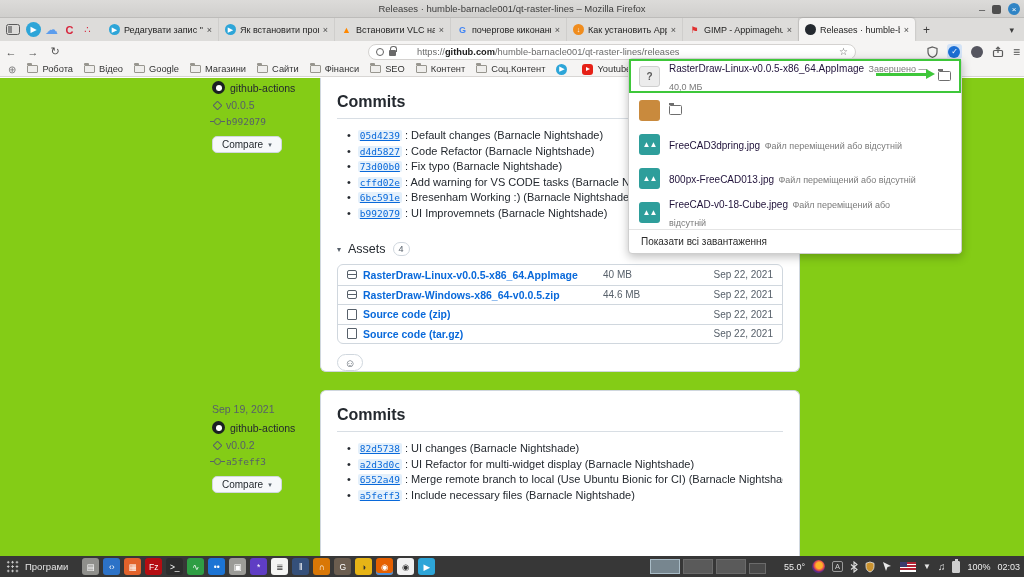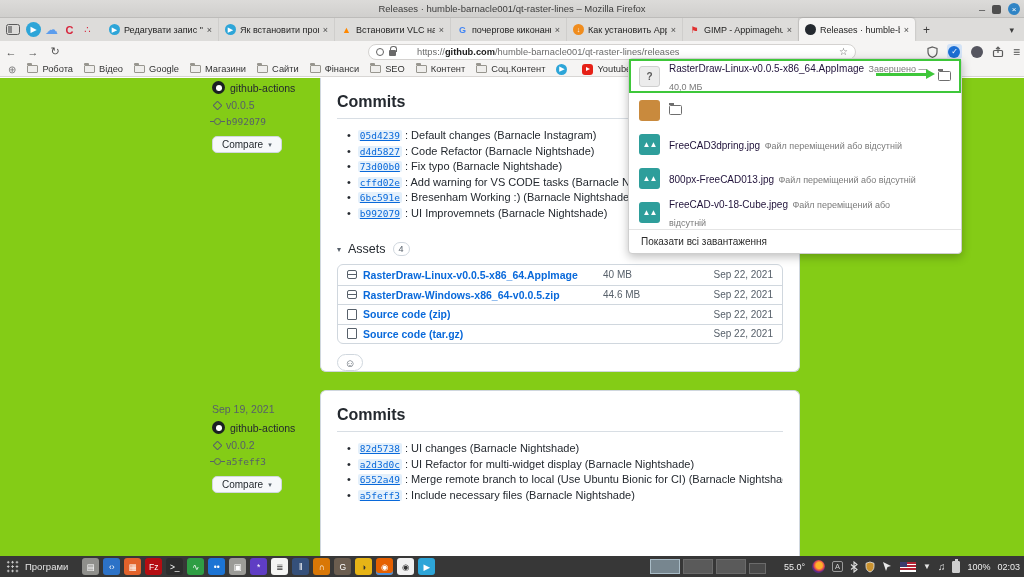--- a/index.html
+++ b/index.html
@@ -364,21 +364,21 @@
       <span class="compare-btn">
         <span>Compare</span>
         <span style="font-size:7px;color:#57606a;">▾</span>
       </span>
     </div>
 
     <div class="card card1">
       <div class="gh-h2">Commits</div>
       <ul class="commit-list">
 
-      <li><a class="hash">05d4239</a><span> : Default changes (Barnacle Instagram)</span></li>
+      <li><a class="hash">05d4239</a><span> : Default changes (Barnacle Nightshade)</span></li>
           <li><a class="hash">d4d5827</a><span> : Code Refactor (Barnacle Nightshade)</span></li>
           <li><a class="hash">73d00b0</a><span> : Fix typo (Barnacle Nightshade)</span></li>
           <li><a class="hash">cffd02e</a><span> : Add warning for VS CODE tasks (Barnacle Nightshade)</span></li>
           <li><a class="hash">6bc591e</a><span> : Bresenham Working :) (Barnacle Nightshade)</span></li>
           <li><a class="hash">b992079</a><span> : UI Improvemnets (Barnacle Nightshade)</span></li>
         </ul>
       <div class="assets-hdr">
         <span class="assets-caret">▾</span>
         <span class="assets-title">Assets</span>
         <span class="assets-count">4</span>

